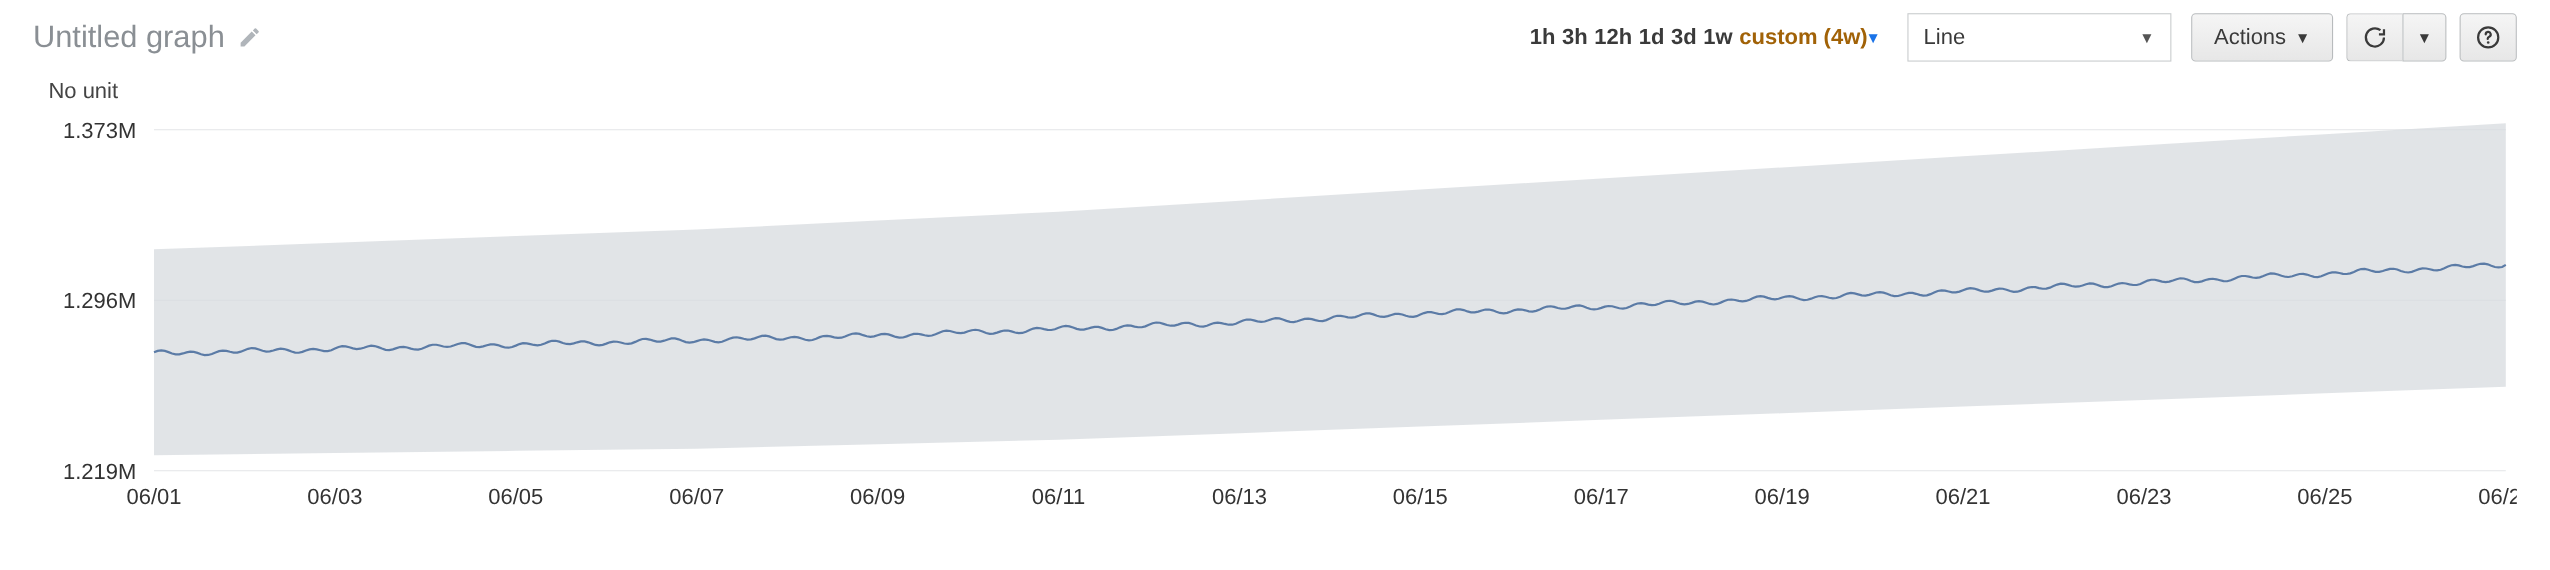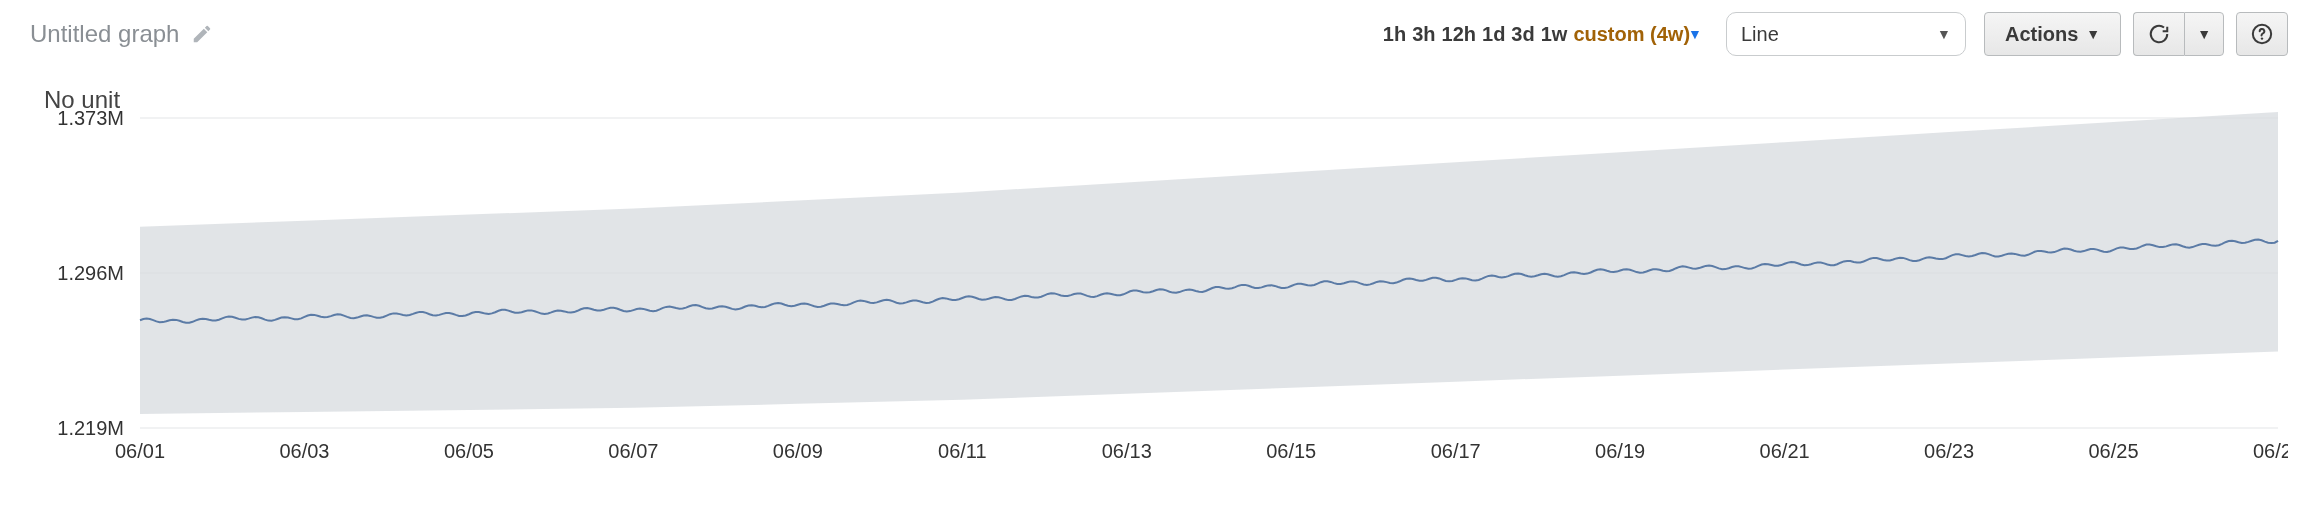--- a/index.html
+++ b/index.html
@@ -14,21 +14,21 @@
     .container { padding: 10px 30px 0 30px; }
 
     
     .header {
       display: flex;
       align-items: center;
       height: 48px;
       margin-bottom: 20px;
     }
     .title {
-      font-size: 24px;
+      font-size: 28px;
       color: #8a8f94;
       font-weight: 400;
       margin-right: 12px;
     }
     .edit-icon {
       color: #b0b5ba;
       cursor: pointer;
       display: inline-flex;
     }
     .spacer { flex: 1; }
@@ -44,62 +44,61 @@
     .time-range span { cursor: pointer; }
     .time-range .active { color: #a16207; }
     .time-range .caret-down { color: #1a73e8; font-size: 14px; margin-left: -8px; }
 
     .select-wrap {
       display: flex;
       align-items: center;
       justify-content: space-between;
       height: 44px;
       border: 1px solid #c9ccce;
-      border-radius: 10px;
+      border-radius: 0;
       padding: 0 14px;
       font-size: 20px;
       color: #3a3a3a;
       background: #fff;
       cursor: pointer;
       min-width: 240px;
       margin-right: 18px;
       gap: 40px;
     }
     .select-wrap .caret { color: #555; font-size: 14px; }
 
     .btn {
       display: inline-flex;
       align-items: center;
       justify-content: center;
       height: 44px;
       border: 1px solid #b8bbbd;
       border-radius: 4px;
       padding: 0 20px;
       font-size: 20px;
-      font-weight: 700;
+      font-weight: 400;
       color: #3a3a3a;
       cursor: pointer;
       background: linear-gradient(#f5f5f5, #e7e7e7);
       margin-right: 12px;
     }
     .btn-actions .caret { margin-left: 8px; font-size: 14px; }
     .btn-group { display: inline-flex; margin-right: 12px; }
     .btn-group .btn { margin-right: 0; }
     .btn-group .btn:first-child { border-top-right-radius: 0; border-bottom-right-radius: 0; border-right: none; }
     .btn-group .btn:last-child  { border-top-left-radius: 0;  border-bottom-left-radius: 0; padding: 0 12px; }
     .btn-icon { padding: 0 14px; }
 
     
     .chart-wrap { position: relative; margin-left: 0; }
     .unit-label {
       position: absolute;
       left: 14px; top: -6px;
-      font-size: 24px;
+      font-size: 20px;
       color: #444;
-      margin-top: 14px;
     }
     .chart-svg { display: block; }
     .grid-line { stroke: #e3e5e7; stroke-width: 1; }
     .band { fill: #d7dbdf; opacity: 0.75; }
     .series-line { stroke: #5b7ba6; stroke-width: 2; fill: none; }
     .y-tick-label { font-size: 20px; fill: #333; text-anchor: end; }
     .x-tick-label { font-size: 20px; fill: #333; text-anchor: middle; }
   </style>
 </head>
 <body>

